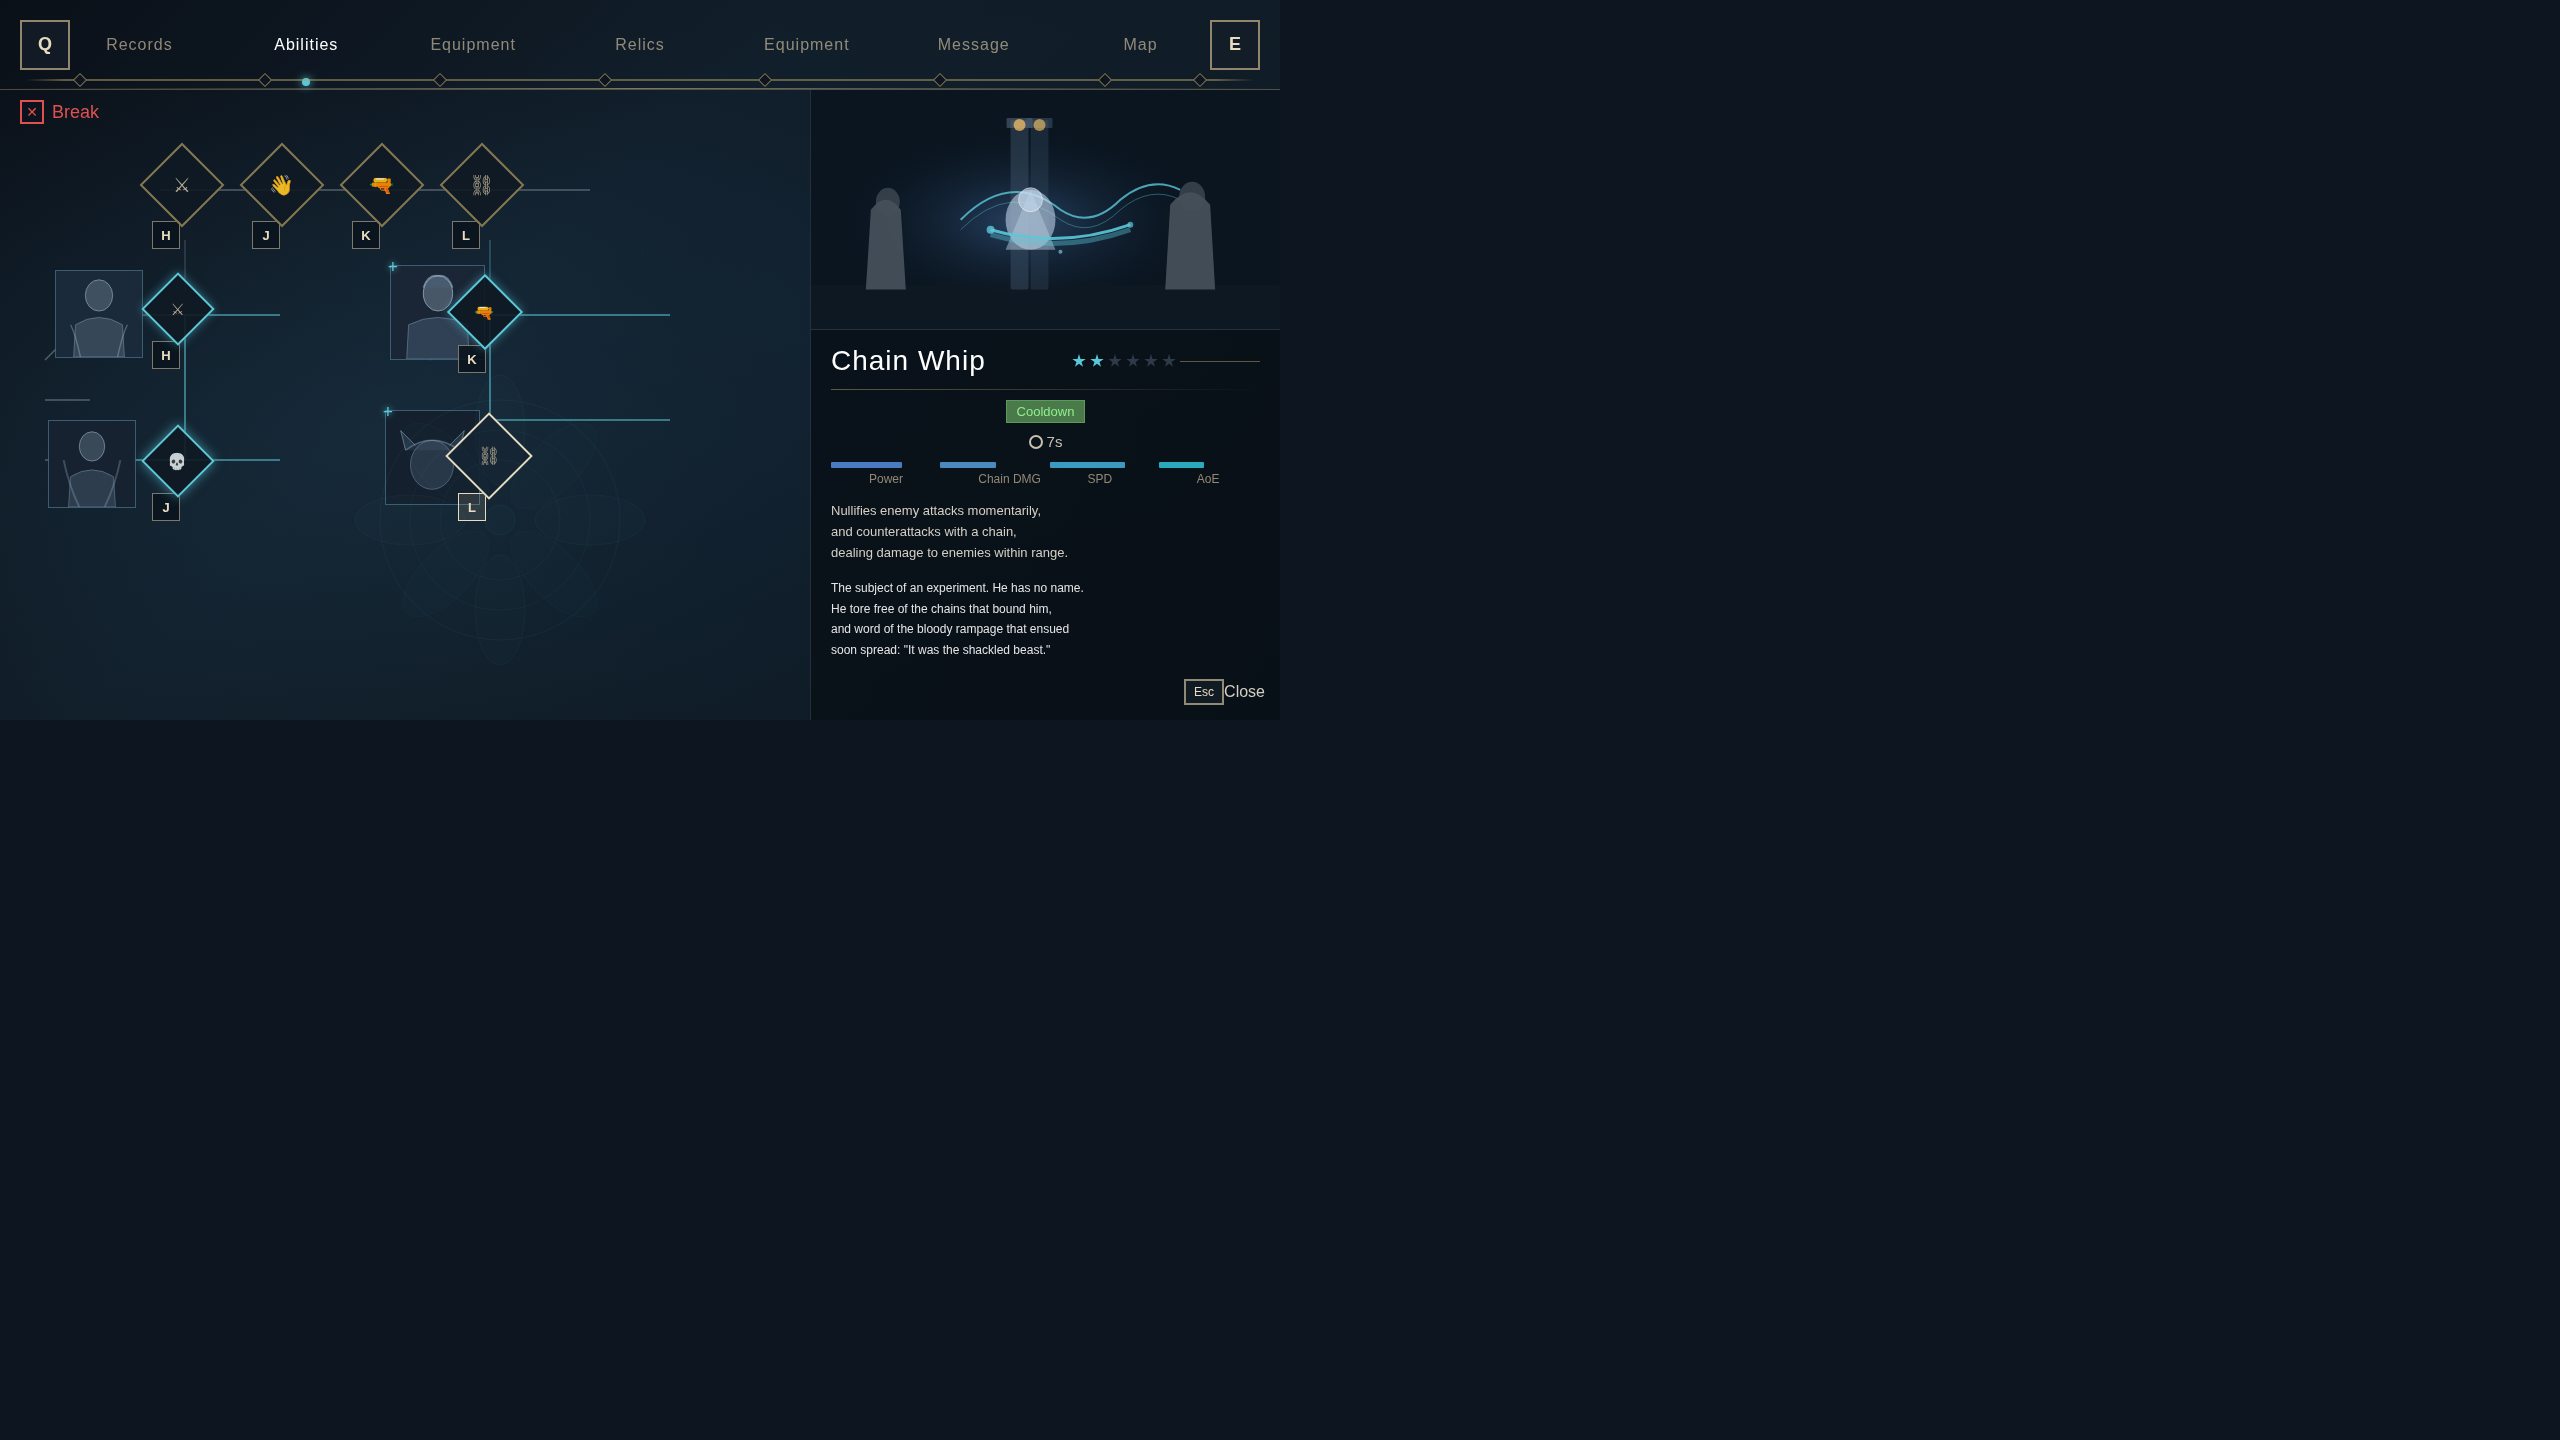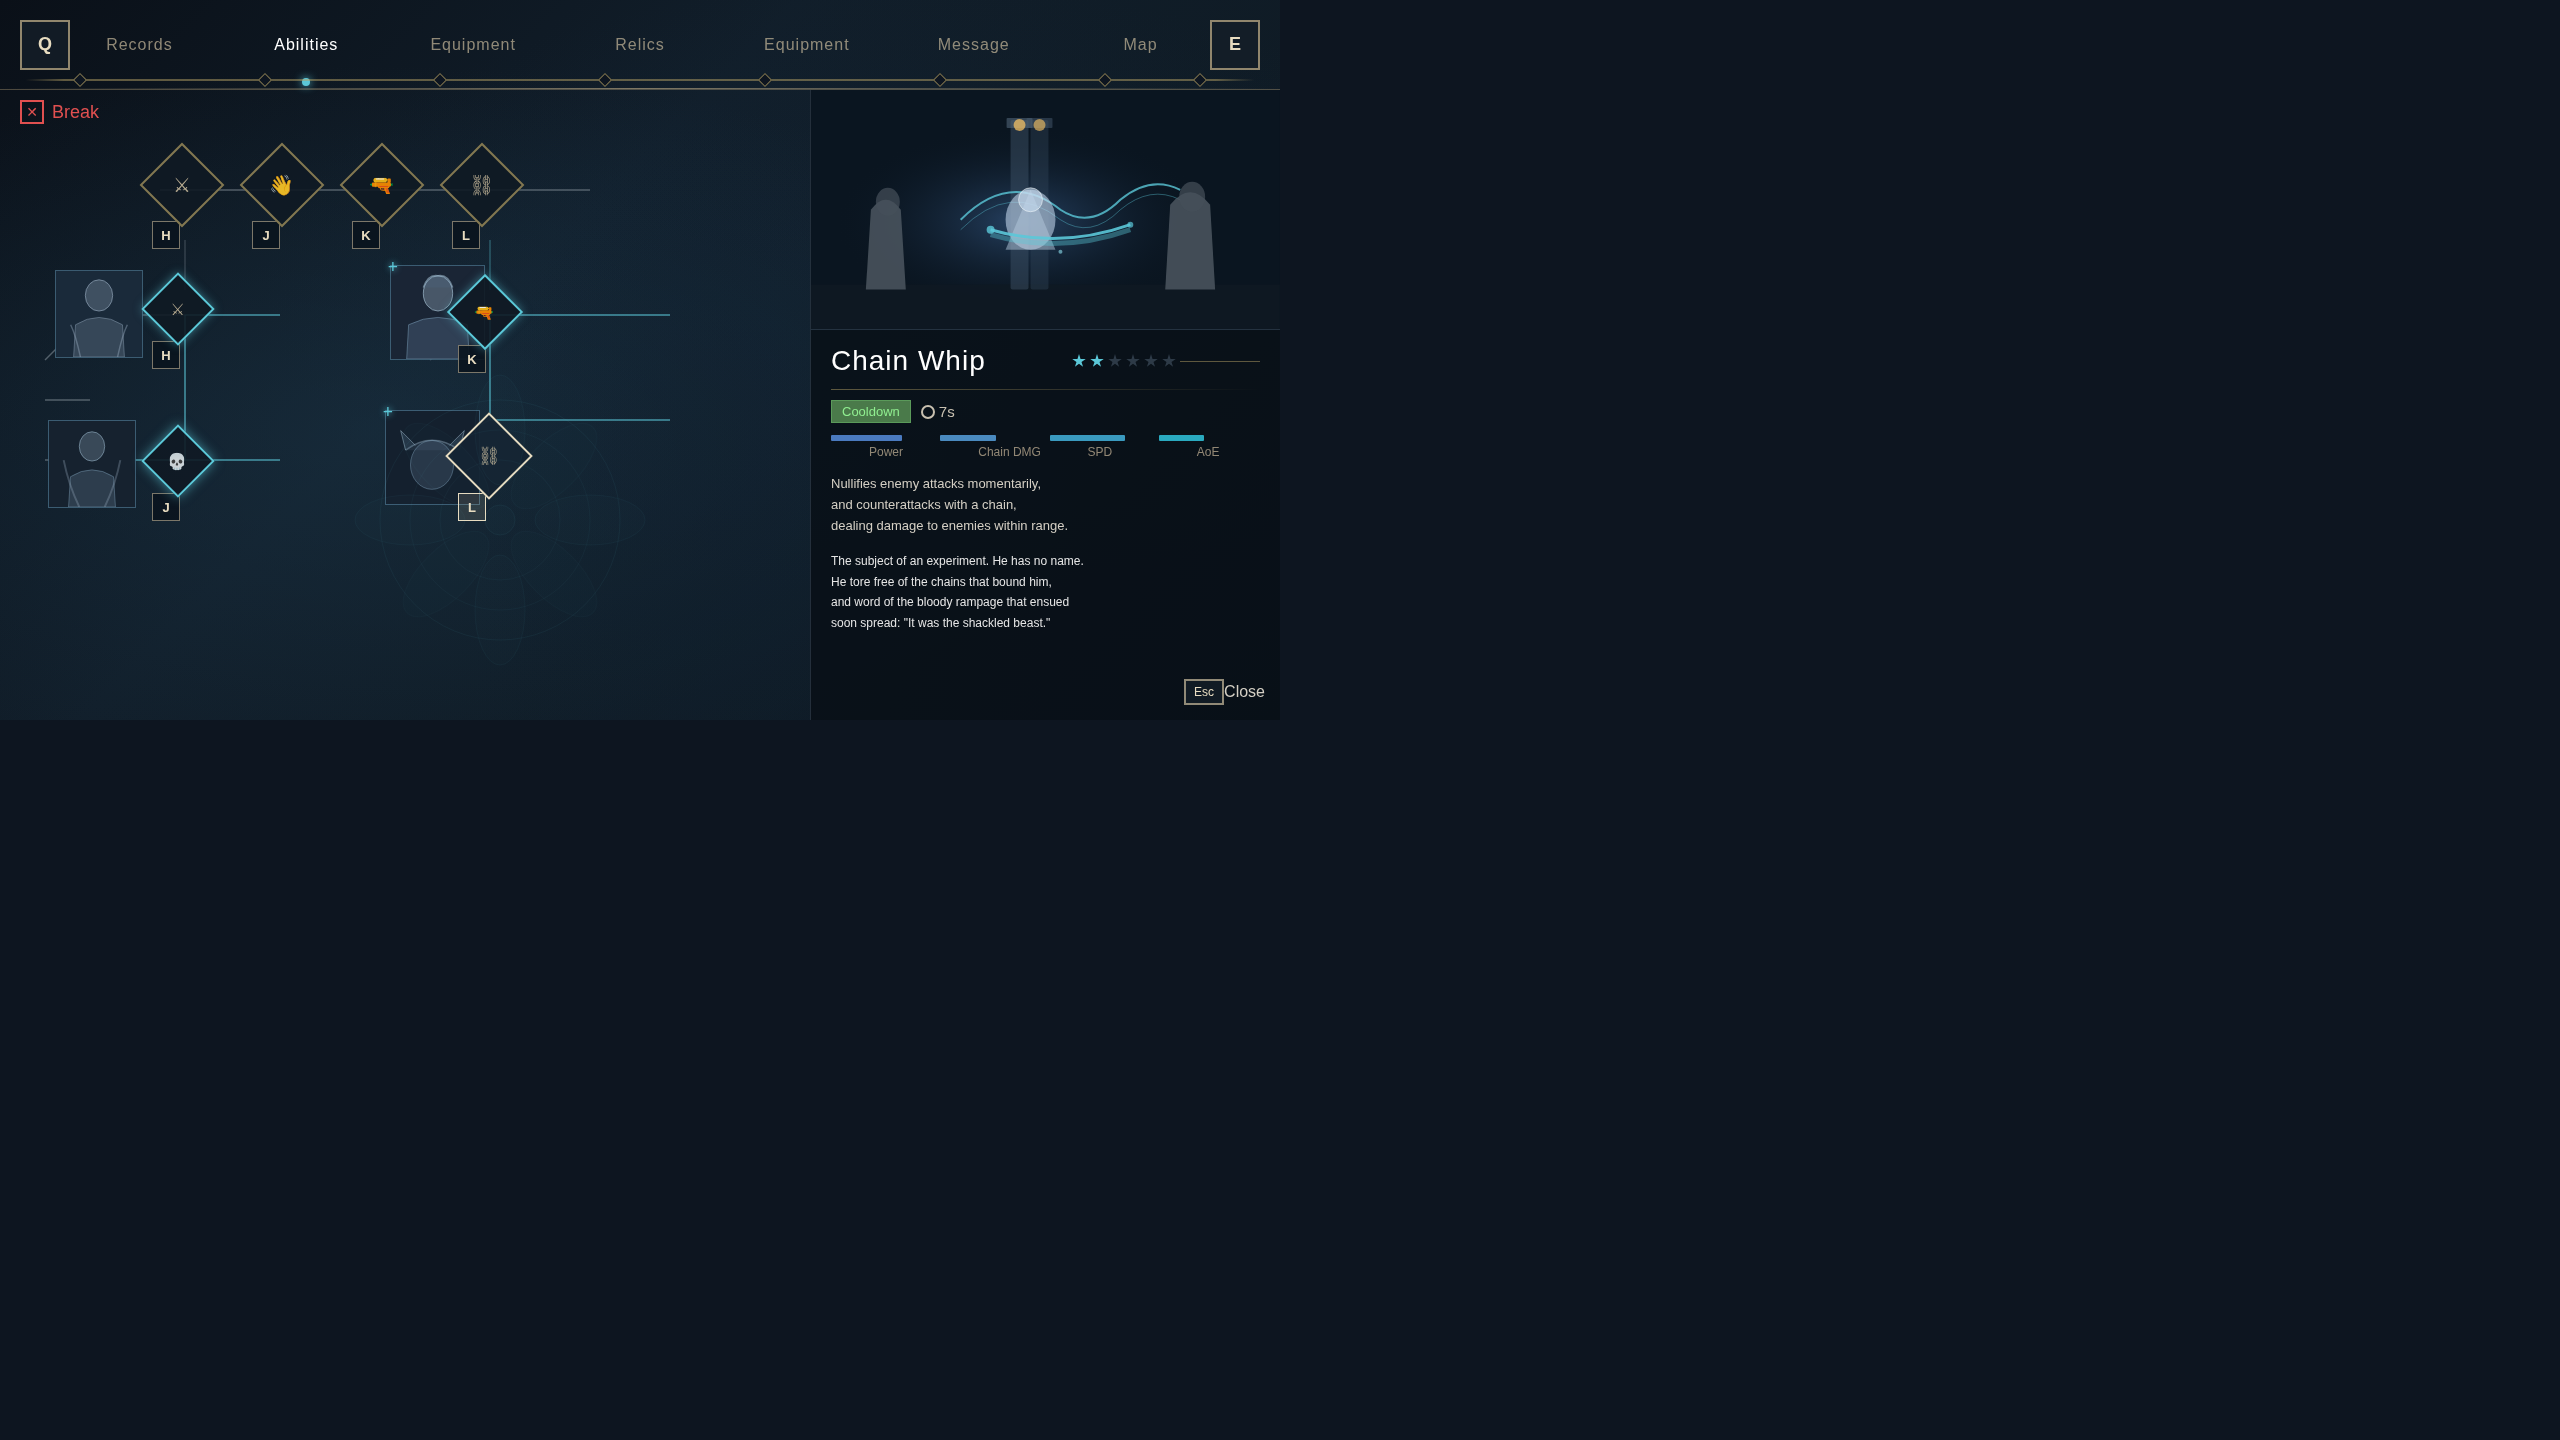--- a/index.html
+++ b/index.html
@@ -303,20 +303,21 @@
       height: 1px;
       background: rgba(180,160,100,0.5);
       align-self: center;
     }
 
     .cooldown-row {
       display: flex;
       align-items: center;
       gap: 10px;
       margin-bottom: 12px;
+      flex-direction: column;
     }
 
     .cooldown-badge {
       background: #4a7a4a;
       color: #90ee90;
       padding: 3px 10px;
       font-size: 13px;
       font-family: Arial, sans-serif;
       border: 1px solid #5a9a5a;
     }

